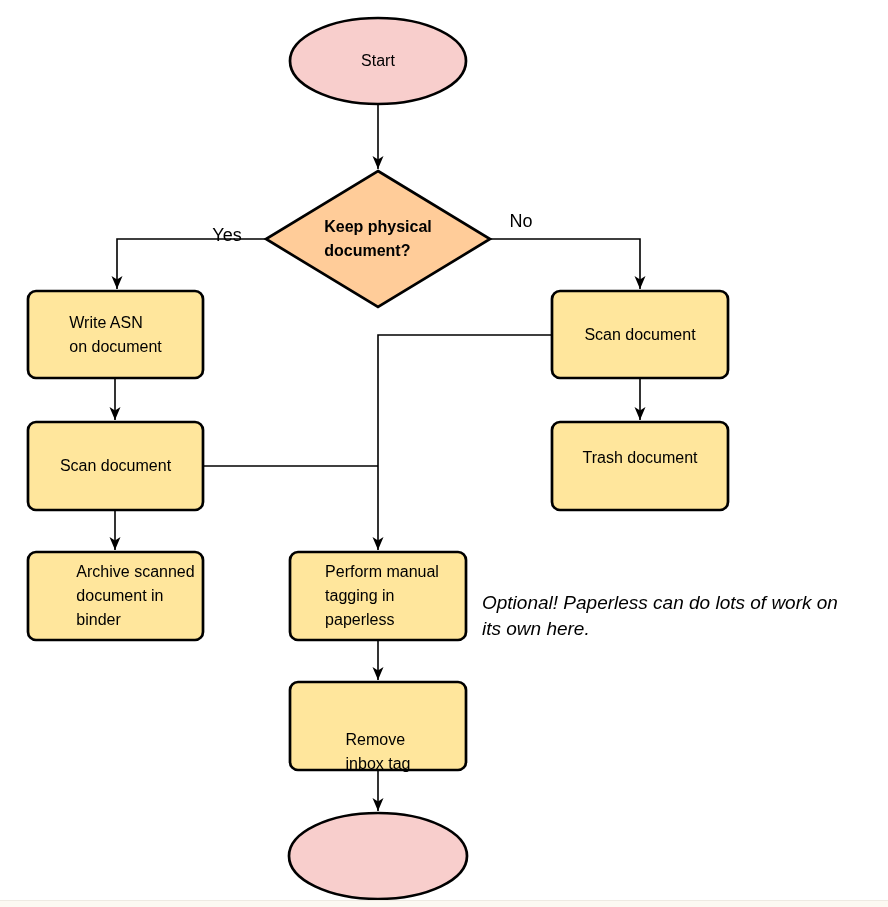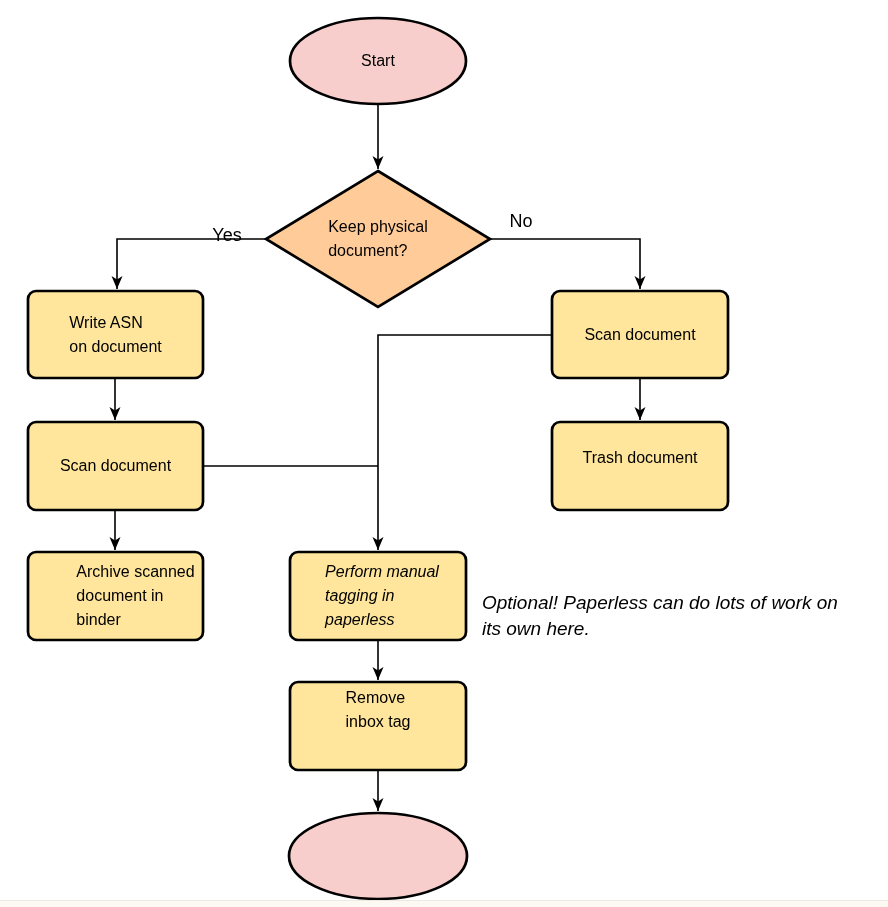--- a/index.html
+++ b/index.html
@@ -85,34 +85,34 @@
     <rect class="shape" x="28" y="422" width="175" height="88" rx="8" fill="#ffe69c"></rect>
     <rect class="shape" x="28" y="552" width="175" height="88" rx="8" fill="#ffe69c"></rect>
     <rect class="shape" x="552" y="291" width="176" height="87" rx="8" fill="#ffe69c"></rect>
     <rect class="shape" x="552" y="422" width="176" height="88" rx="8" fill="#ffe69c"></rect>
     <rect class="shape" x="290" y="552" width="176" height="88" rx="8" fill="#ffe69c"></rect>
     <rect class="shape" x="290" y="682" width="176" height="88" rx="8" fill="#ffe69c"></rect>
     <ellipse class="shape" cx="378" cy="856" rx="89" ry="43" fill="#f8cecc"></ellipse>
   </svg>
 
   <div class="label" style="left:290px; top:18px; width:176px; height:86px;">Start</div>
-  <div class="label" style="left:266px; top:171px; width:224px; height:136px;">Keep physical
+  <div class="label" style="left:266px; top:171px; width:224px; height:136px;font-weight:bold;">Keep physical
 document?</div>
   <div class="label" style="left:28px; top:291px; width:175px; height:87px;">Write ASN
 on document</div>
   <div class="label" style="left:28px; top:422px; width:175px; height:88px;">Scan document</div>
   <div class="label" style="left:28px; top:552px; width:175px; height:88px;padding-left:20px;">Archive scanned
 document in
 binder</div>
   <div class="label" style="left:552px; top:291px; width:176px; height:87px;">Scan document</div>
   <div class="label" style="left:552px; top:422px; width:176px; height:72px;">Trash document</div>
-  <div class="label" style="left:290px; top:552px; width:184px; height:88px;font-style:italic;">Perform manual
+  <div class="label" style="left:290px; top:552px; width:184px; height:88px;">Perform manual
 tagging in
 paperless</div>
-  <div class="label" style="left:290px; top:654px; width:176px; height:111px;">Remove
+  <div class="label" style="left:290px; top:696px; width:176px; height:111px;">Remove
 inbox tag</div>
 
   <div class="edge-label" style="left:197px; top:210px; width:60px;margin-top:14px;">Yes</div>
   <div class="edge-label" style="left:491px; top:210px; width:60px;">No</div>
 
   <div class="note">Optional! Paperless can do lots of work on
 its own here.</div>
 
   <div class="footer-strip"></div>
 

